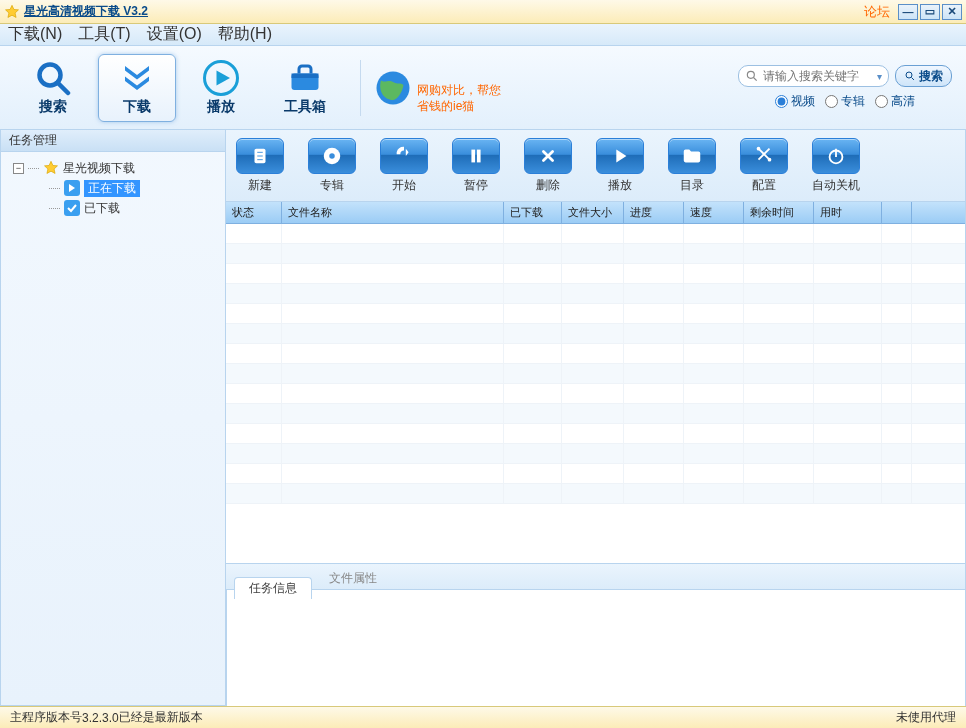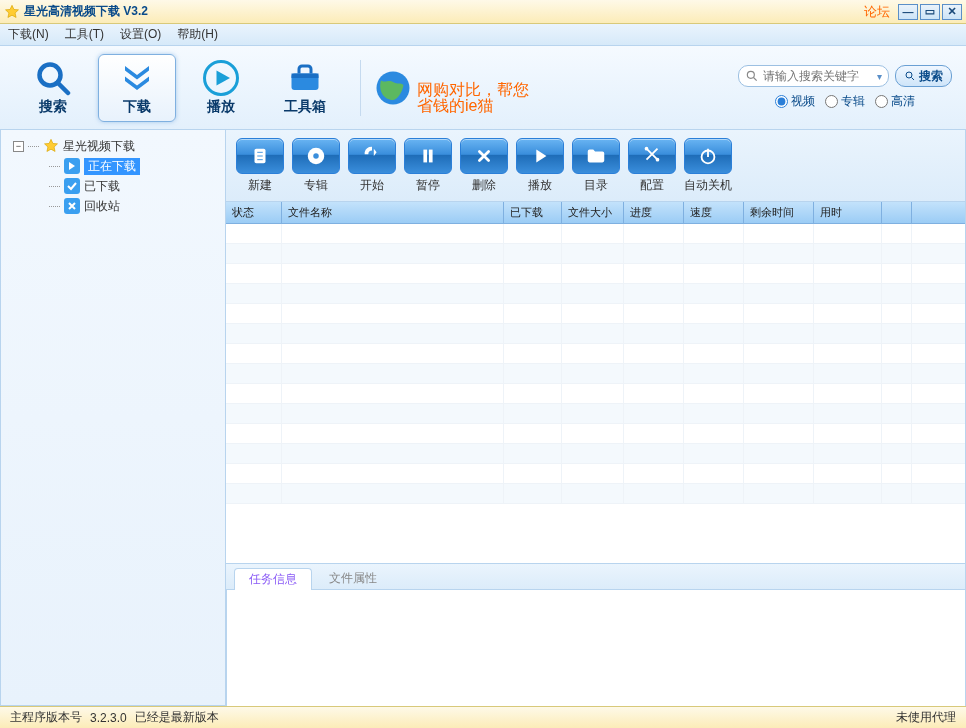--- a/index.html
+++ b/index.html
@@ -1,40 +1,40 @@
 <!DOCTYPE html>
 <html><head>
 <meta charset="utf-8">
 <style>
 * { margin: 0; padding: 0; box-sizing: border-box; font-family: "Microsoft YaHei", SimSun, sans-serif; }
 body { width: 966px; height: 728px; background: #fff; overflow: hidden; }
 
 
 .titlebar { height: 24px; background: linear-gradient(#fef9e8, #fcecb8); display: flex; align-items: center; padding: 0 4px; border-bottom: 1px solid #d8c97a; }
 .titlebar .star { width: 16px; height: 16px; margin-right: 4px; }
-.titlebar .title { font-size: 12px; color: #0a4b8a; font-weight: bold; }
+.titlebar .title { font-size: 12px; color: #0a4b8a; font-weight: bold; text-decoration: underline; }
 .titlebar .spacer { flex: 1; }
 .titlebar .forum { color: #ff6600; font-size: 13px; margin-right: 8px; cursor: pointer; }
 .titlebar .winbtns { display: flex; gap: 2px; }
 .titlebar .winbtn { width: 20px; height: 16px; border: 1px solid #5a8fc8; background: linear-gradient(#eaf3fb,#cde4f7); display: flex; align-items: center; justify-content: center; cursor: pointer; font-size: 11px; color: #1a4a7a; font-weight: bold; }
 
 
 .menubar { height: 22px; background: linear-gradient(#eaf4fd,#d6e9f9); display: flex; align-items: center; padding: 0 8px; border-bottom: 1px solid #b8d4ee; }
-.menubar .menuitem { font-size: 12px; color: #333; margin-right: 16px; cursor: pointer; }
+.menubar .menuitem { font-size: 16px; color: #333; margin-right: 16px; cursor: pointer; }
 
 
 .maintoolbar { height: 84px; background: linear-gradient(#f5faff,#e3f0fc); display: flex; align-items: center; padding: 8px 14px; border-bottom: 1px solid #b8d4ee; }
 .bigbtn { display: flex; flex-direction: column; align-items: center; justify-content: center; width: 78px; height: 68px; margin-right: 6px; cursor: pointer; border-radius: 6px; }
 .bigbtn.active { border: 1px solid #7fb0e0; background: linear-gradient(#fff,#e8f2fc); box-shadow: 0 0 4px rgba(100,160,220,.5); }
 .bigbtn .icon { width: 36px; height: 36px; }
 .bigbtn .label { font-size: 14px; color: #0a3a6a; margin-top: 2px; font-weight: bold; }
 .vdivider { width: 1px; height: 56px; background: #c5daef; margin: 0 10px; }
 .promo { display: flex; align-items: center; margin-left: 4px; }
 .promo .globe { width: 36px; height: 36px; margin-right: 6px; }
-.promo .txt { font-size: 16px; color: #ff6600; line-height: 16px; margin-top: 20px; }
+.promo .txt { font-size: 12px; color: #ff6600; line-height: 16px; margin-top: 20px; }
 .searcharea { margin-left: auto; display: flex; flex-direction: column; align-items: center; gap: 6px; }
 .searchrow { display: flex; align-items: center; gap: 6px; }
 .searchinput { display: flex; align-items: center; border: 1px solid #9cc0e2; border-radius: 10px; background: #fff; height: 22px; padding: 0 6px; }
 .searchinput .mag { width: 14px; height: 14px; margin-right: 4px; }
 .searchinput input { border: none; outline: none; font-size: 12px; color: #888; width: 110px; background: transparent; }
 .searchinput .drop { margin-left: 4px; color: #5a8fc8; cursor: pointer; font-size: 10px; }
 .searchbtn { height: 22px; padding: 0 8px; border: 1px solid #6aa0d4; border-radius: 10px; background: linear-gradient(#f0f7ff,#cfe5f9); display: flex; align-items: center; cursor: pointer; font-size: 12px; color: #0a4b8a; font-weight: bold; }
 .searchbtn .mag { width: 12px; height: 12px; margin-right: 3px; }
 .radios { display: flex; gap: 10px; font-size: 12px; color: #0a4b8a; }
 .radios label { display: flex; align-items: center; gap: 3px; cursor: pointer; }
@@ -51,40 +51,40 @@
 .tree .indent1 { padding-left: 8px; }
 .tree .indent2 { padding-left: 44px; }
 .tree .toggle { width: 11px; height: 11px; border: 1px solid #888; display: flex; align-items: center; justify-content: center; font-size: 9px; margin-right: 4px; background: #fff; }
 .tree .ticon { width: 16px; height: 16px; margin-right: 4px; display: flex; align-items: center; justify-content: center; }
 .tree .sel { background: #3395ff; color: #fff; padding: 0 4px; }
 
 
 .rightpanel { flex: 1; display: flex; flex-direction: column; border-right: 1px solid #b8d4ee; }
 
 
-.actiontb { height: 72px; background: linear-gradient(#eaf4fd,#dcecfa); border-bottom: 1px solid #b8d4ee; display: flex; align-items: center; padding: 6px 10px; gap: 8px; }
+.actiontb { height: 72px; background: linear-gradient(#eaf4fd,#dcecfa); border-bottom: 1px solid #b8d4ee; display: flex; align-items: center; padding: 6px 10px; gap: 24px; }
 .actbtn { display: flex; flex-direction: column; align-items: center; cursor: pointer; }
 .actbtn .btn { width: 48px; height: 36px; border-radius: 6px; background: linear-gradient(#69b4f3,#3a8edc 45%,#1f6db8 48%,#3a8edc); border: 1px solid #2b7fd8; display: flex; align-items: center; justify-content: center; box-shadow: inset 0 1px 0 rgba(255,255,255,.5); }
 .actbtn .btn svg { width: 22px; height: 22px; }
 .actbtn .lbl { font-size: 12px; color: #333; margin-top: 3px; }
 
 
 .tablewrap { flex: 1; display: flex; flex-direction: column; border-bottom: 1px solid #b8d4ee; overflow: hidden; }
 .thead { display: flex; height: 22px; background: linear-gradient(#c3e2fb,#9bccf5); border-bottom: 1px solid #7fb0e0; }
 .thead .th { font-size: 11px; color: #222; border-right: 1px solid #7fb0e0; padding: 0 6px; display: flex; align-items: center; }
 .tbody { flex: 1; overflow: auto; background: #fff; }
 .trow { display: flex; height: 20px; border-bottom: 1px solid #eef3f8; }
 .trow:nth-child(even) { background: #f4f9fd; }
 .trow .td { border-right: 1px solid #eef3f8; }
 
 
 .bottomtabs { height: 142px; background: #f2f8fe; display: flex; flex-direction: column; }
 .tabstrip { height: 26px; display: flex; align-items: flex-end; padding: 0 8px; background: linear-gradient(#eaf4fd,#dcecfa); border-bottom: 1px solid #b8d4ee; }
 .tab { height: 22px; padding: 0 14px; font-size: 12px; color: #888; display: flex; align-items: center; cursor: pointer; border: 1px solid transparent; border-bottom: none; margin-right: 2px; }
-.tab.active { background: #fff; color: #8b5cf6; border-color: #b8d4ee; border-radius: 4px 4px 0 0; position: relative; top: 1px; }
+.tab.active { background: #fff; color: #404040; border-color: #b8d4ee; border-radius: 4px 4px 0 0; position: relative; top: 10px; }
 .tabcontent { flex: 1; background: #fff; border-left: 1px solid #b8d4ee; }
 
 
 .statusbar { height: 22px; background: linear-gradient(#fef9e8,#fcecb8); display: flex; align-items: center; padding: 8px 10px; font-size: 12px; color: #333; border-top: 1px solid #d8c97a; }
 .statusbar .spacer { flex: 1; }
 
 
 .c0{width:56px}.c1{width:222px}.c2{width:58px}.c3{width:62px}.c4{width:60px}.c5{width:60px}.c6{width:70px}.c7{width:68px}.c8{width:30px}
 </style>
 </head>
@@ -182,20 +182,21 @@
           <input type="radio" name="stype" style="">
           <span>高清</span>
         </label>
     </div>
   </div>
 </div>
 
 <div class="content">
 
   <div class="sidebar">
+    <div class="header">任务管理</div>
     <div class="tree">
       <div class="node indent1">
         <span class="toggle">−</span>
         <span style="width:11px;border-top:1px dotted #999;margin-right:4px"></span>
         <svg class="ticon" viewBox="0 0 24 24">
             <path fill="#ffcc33" stroke="#d9a400" d="M12 2l2.9 6.2 6.8.6-5.1 4.7 1.5 6.7L12 16.8 5.9 20.2l1.5-6.7L2.3 8.8l6.8-.6z"></path>
           </svg>
         <span>星光视频下载</span>
       </div>
       <div class="node indent2">
@@ -210,30 +211,20 @@
       </div>
       <div class="node indent2">
         <span style="width:11px;border-top:1px dotted #999;margin-right:4px"></span>
         <span class="ticon">
             <svg viewBox="0 0 16 16" width="16" height="16">
               <rect width="16" height="16" rx="3" fill="#3a9ff0"></rect>
               <path fill="none" stroke="#fff" stroke-width="2" d="M4 8l3 3 5-6"></path>
             </svg>
           </span>
         <span>已下载</span>
-      </div>
-      <div class="node indent2">
-        <span style="width:11px;border-top:1px dotted #999;margin-right:4px"></span>
-        <span class="ticon">
-            <svg viewBox="0 0 16 16" width="16" height="16">
-              <rect width="16" height="16" rx="3" fill="#3a9ff0"></rect>
-              <path stroke="#fff" stroke-width="2" d="M5 5l6 6M11 5l-6 6"></path>
-            </svg>
-          </span>
-        <span>回收站</span>
       </div>
     </div>
   </div>
 
   <div class="rightpanel">
 
     <div class="actiontb">
       <div class="actbtn">
           <div class="btn">
             <svg viewBox="0 0 24 24">
@@ -496,17 +487,17 @@
             <span>文件属性</span>
           </div>
       </div>
       <div class="tabcontent"></div>
     </div>
   </div>
 </div>
 
 <div class="statusbar">
   <span>主程序版本号</span>
-  <span style="margin:0 8px">3.2.3.0</span>
+  <span style="margin:0 0">3.2.3.0</span>
   <span>已经是最新版本</span>
   <span class="spacer"></span>
   <span>未使用代理</span>
 </div>
 
 </body></html>

